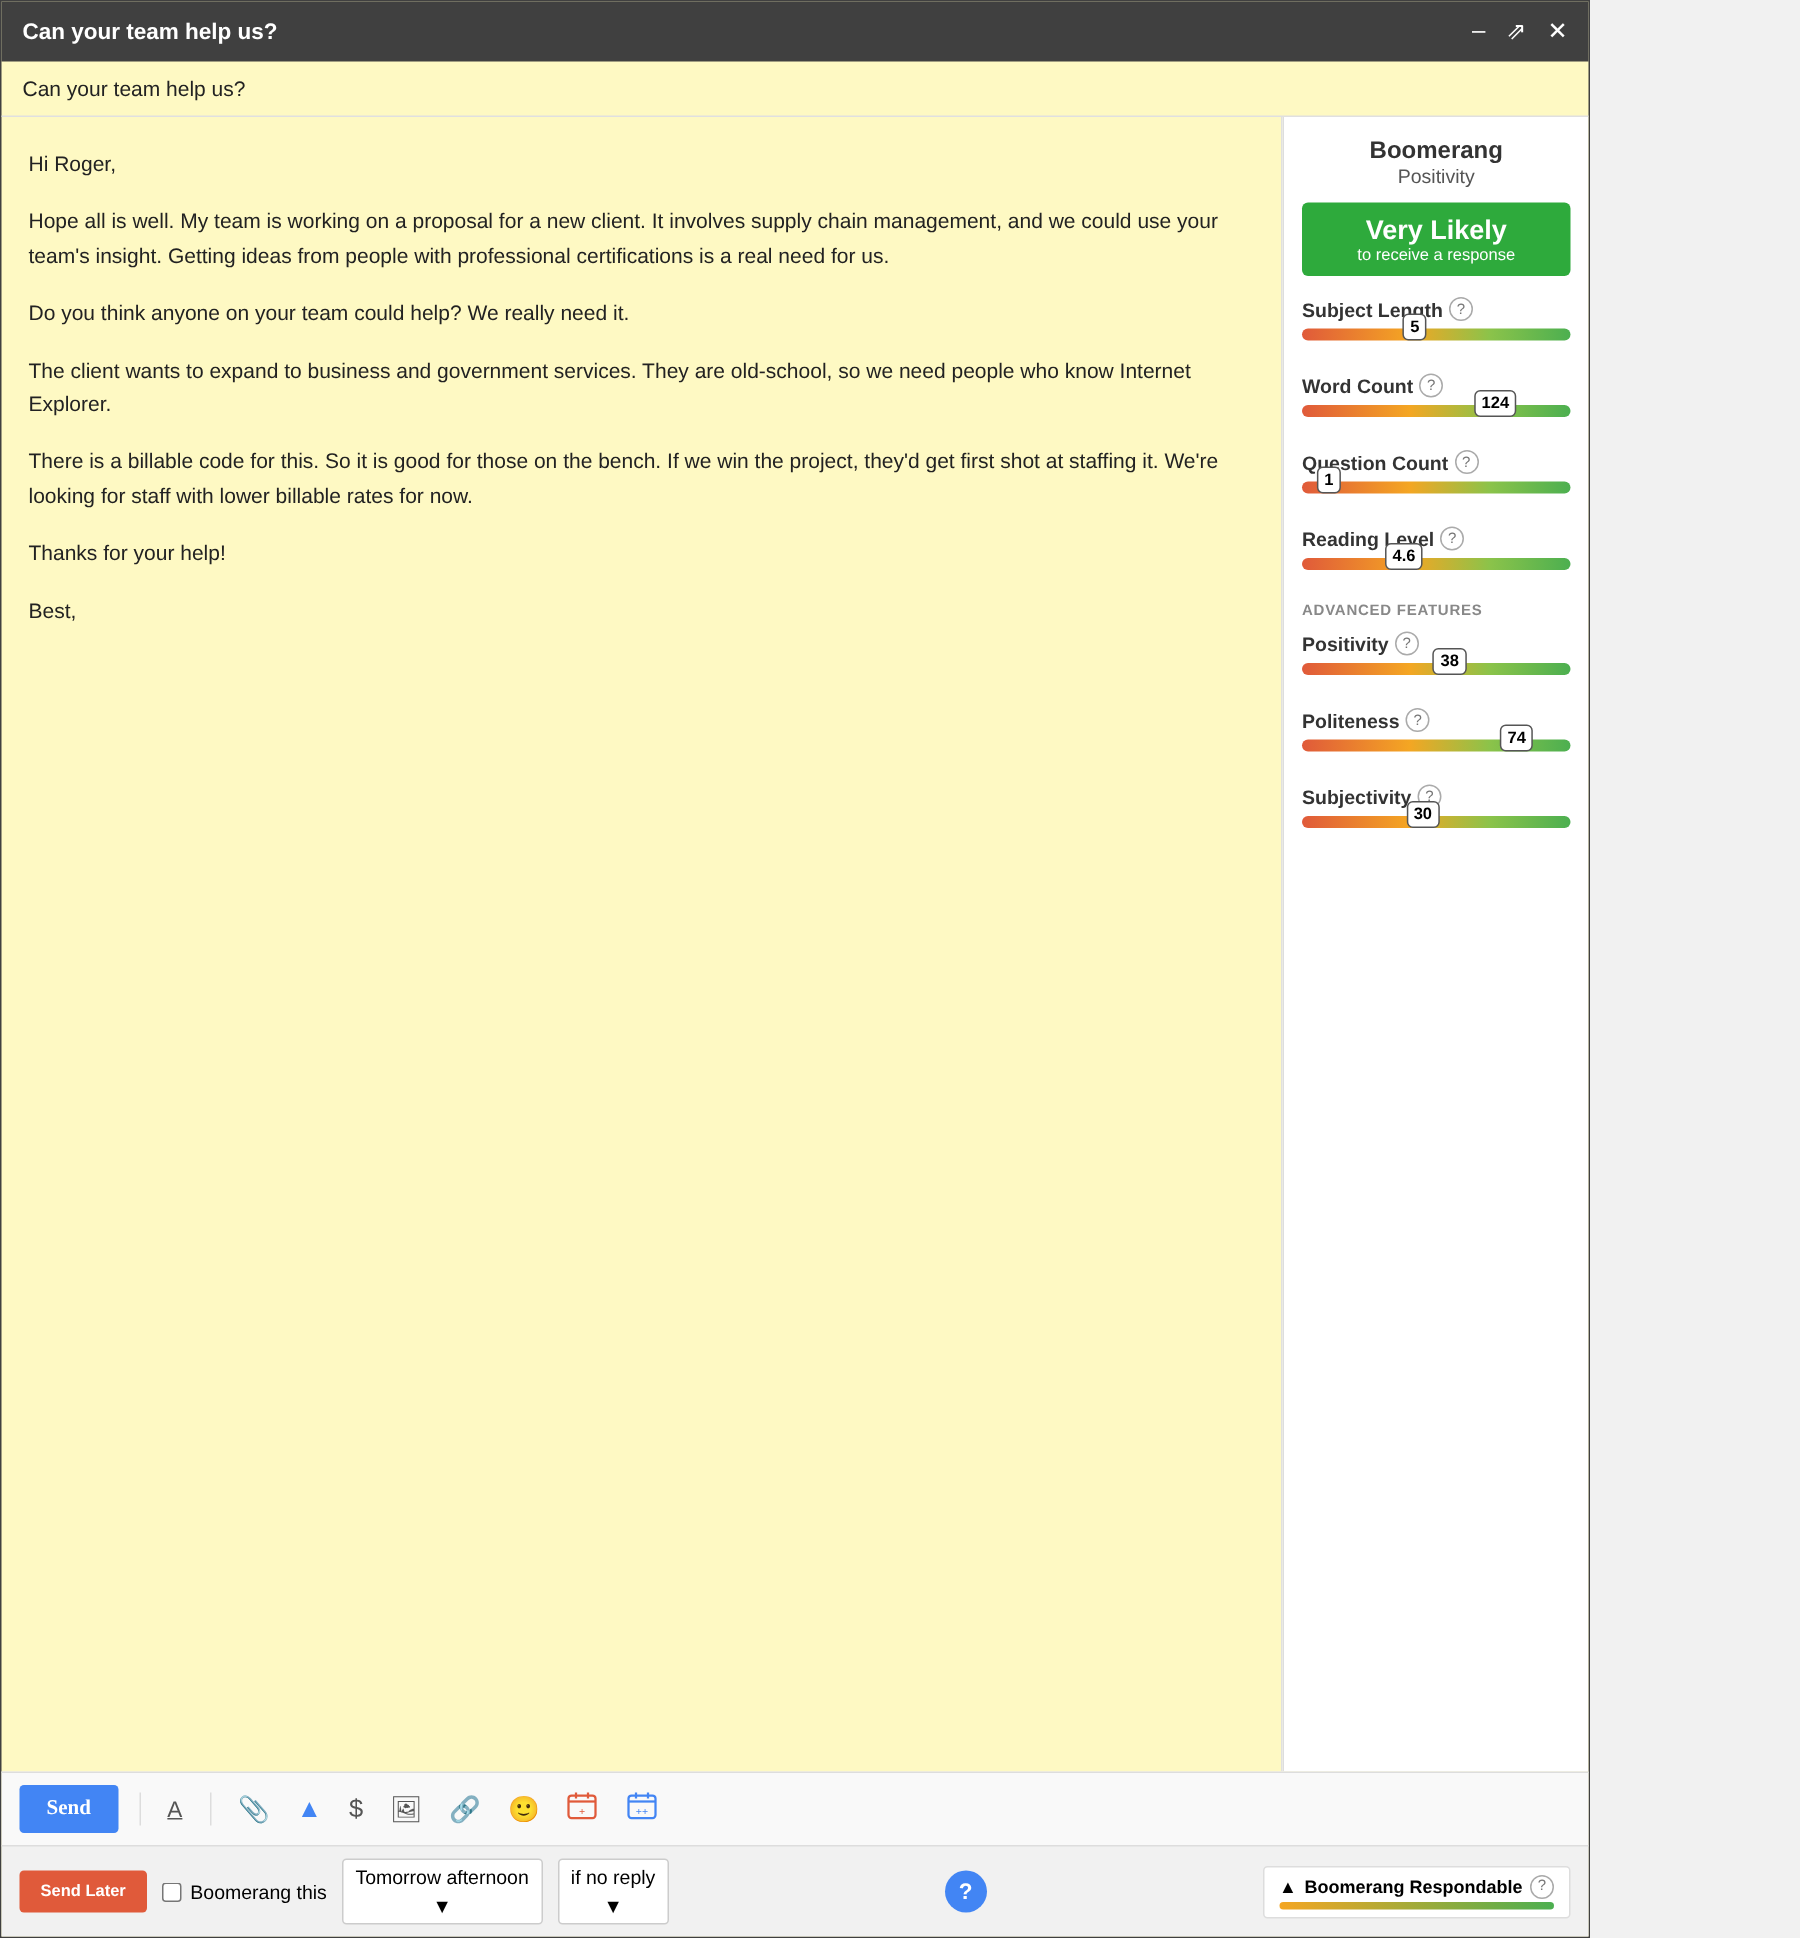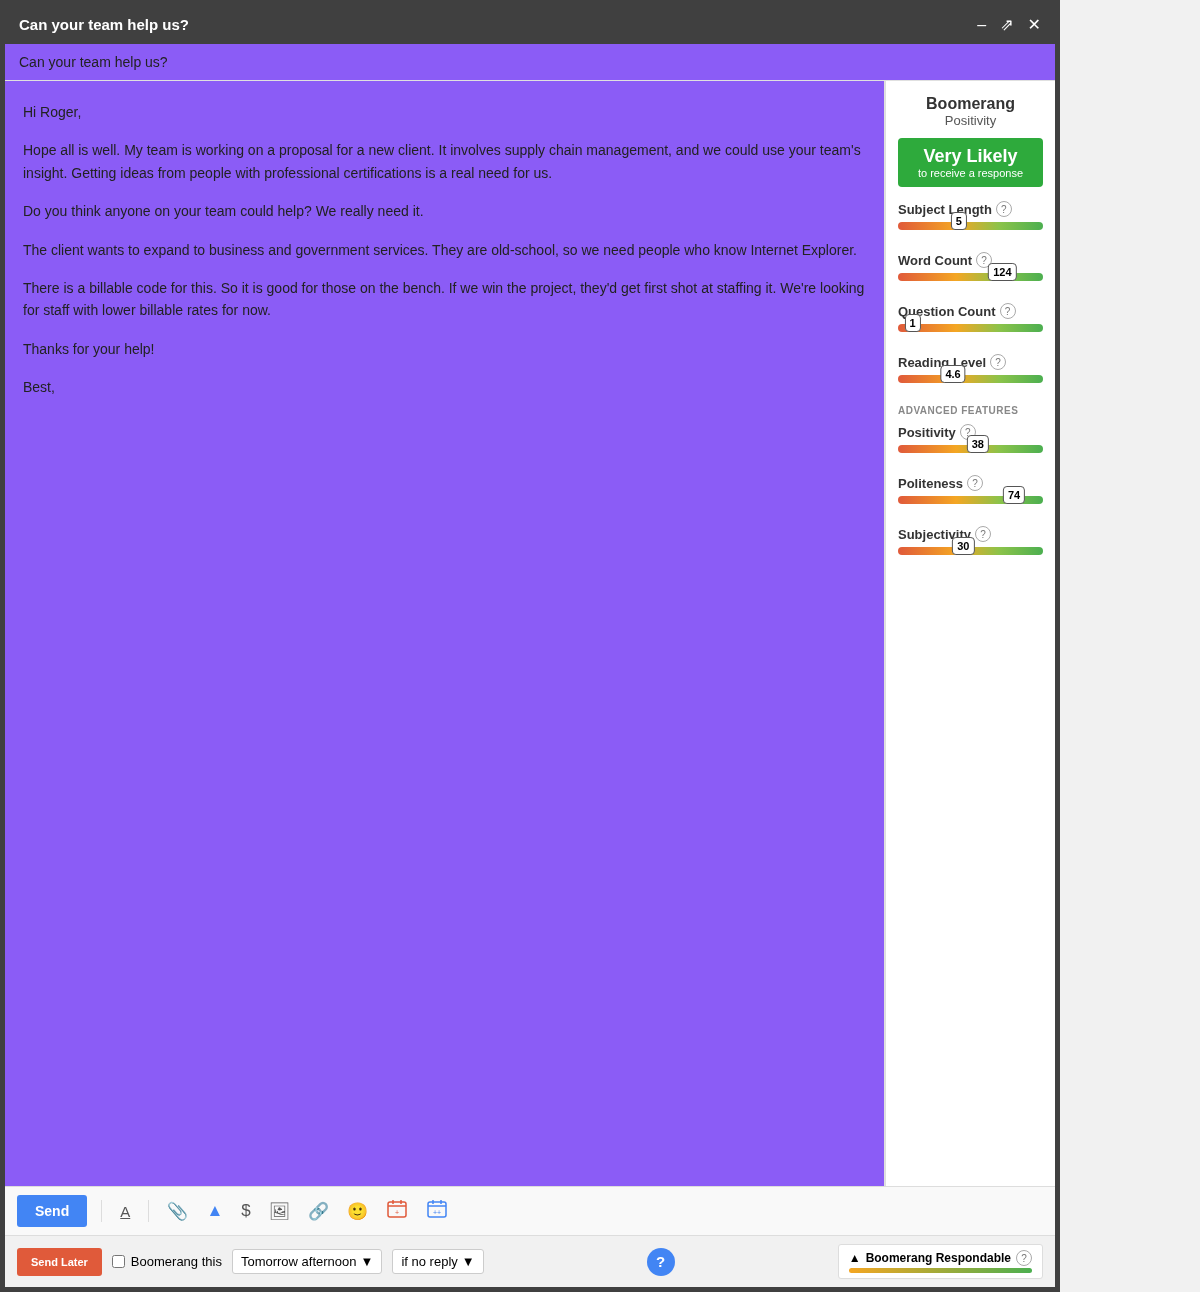--- a/index.html
+++ b/index.html
@@ -1,18 +1,18 @@
 <!DOCTYPE html>
 <html><head>
   <meta charset="utf-8">
   <style>
     * { box-sizing: border-box; margin: 0; padding: 0; }
     body { font-family: Arial, sans-serif; font-size: 14px; background: #f1f1f1; width: 1060px; }
 
-    .window { width: 1060px; background: #8b5cf6; border: 5px solid #404040; display: flex; flex-direction: column; height: 1292px; }
+    .window { width: 1060px; background: #fef9c3; border: 1px solid #404040; display: flex; flex-direction: column; height: 1292px; }
 
     
     .title-bar {
       background: #404040;
       color: white;
       padding: 10px 14px;
       display: flex;
       align-items: center;
       justify-content: space-between;
       flex-shrink: 0;
@@ -53,21 +53,21 @@
       font-size: 14px;
       line-height: 1.6;
       color: #222;
       overflow-y: auto;
       border-right: 1px solid #e0e0e0;
     }
     .email-body p { margin-bottom: 16px; }
 
     
     .sidebar {
-      width: 170px;
+      width: 204px;
       flex-shrink: 0;
       background: white;
       padding: 14px 12px 10px;
       overflow-y: auto;
       border-left: 1px solid #ddd;
     }
     .sidebar-header { text-align: center; margin-bottom: 10px; }
     .sidebar-title { font-size: 16px; font-weight: bold; color: #333; }
     .sidebar-subtitle { font-size: 13px; color: #555; }
 
@@ -136,20 +136,21 @@
     }
     .send-btn {
       background: #4285f4;
       color: white;
       border: none;
       border-radius: 3px;
       padding: 8px 18px;
       font-size: 14px;
       font-weight: bold;
       cursor: pointer;
+      font-family: Liberation Serif, serif;
     }
     .toolbar-sep { width: 1px; height: 22px; background: #ddd; margin: 0 4px; }
     .toolbar-icon { font-size: 17px; color: #555; cursor: pointer; padding: 2px 4px; }
 
     
     .bottom-bar {
       background: #f1f1f1;
       border-top: 1px solid #ddd;
       padding: 8px 12px;
       display: flex;
@@ -168,21 +169,21 @@
       cursor: pointer;
     }
     .boomerang-checkbox { display: flex; align-items: center; gap: 6px; font-size: 13px; }
     .dropdown-sel {
       border: 1px solid #ccc;
       background: white;
       border-radius: 3px;
       padding: 4px 8px;
       font-size: 13px;
       cursor: pointer;
-      display: flex; align-items: center; gap: 4px;
+      display: flex; align-items: center; gap: 4px; flex-direction: column;
     }
     .help-btn {
       background: #4285f4;
       color: white;
       border-radius: 50%;
       width: 28px; height: 28px;
       display: flex; align-items: center; justify-content: center;
       font-size: 15px; font-weight: bold;
       cursor: pointer; border: none;
       margin-left: auto;

